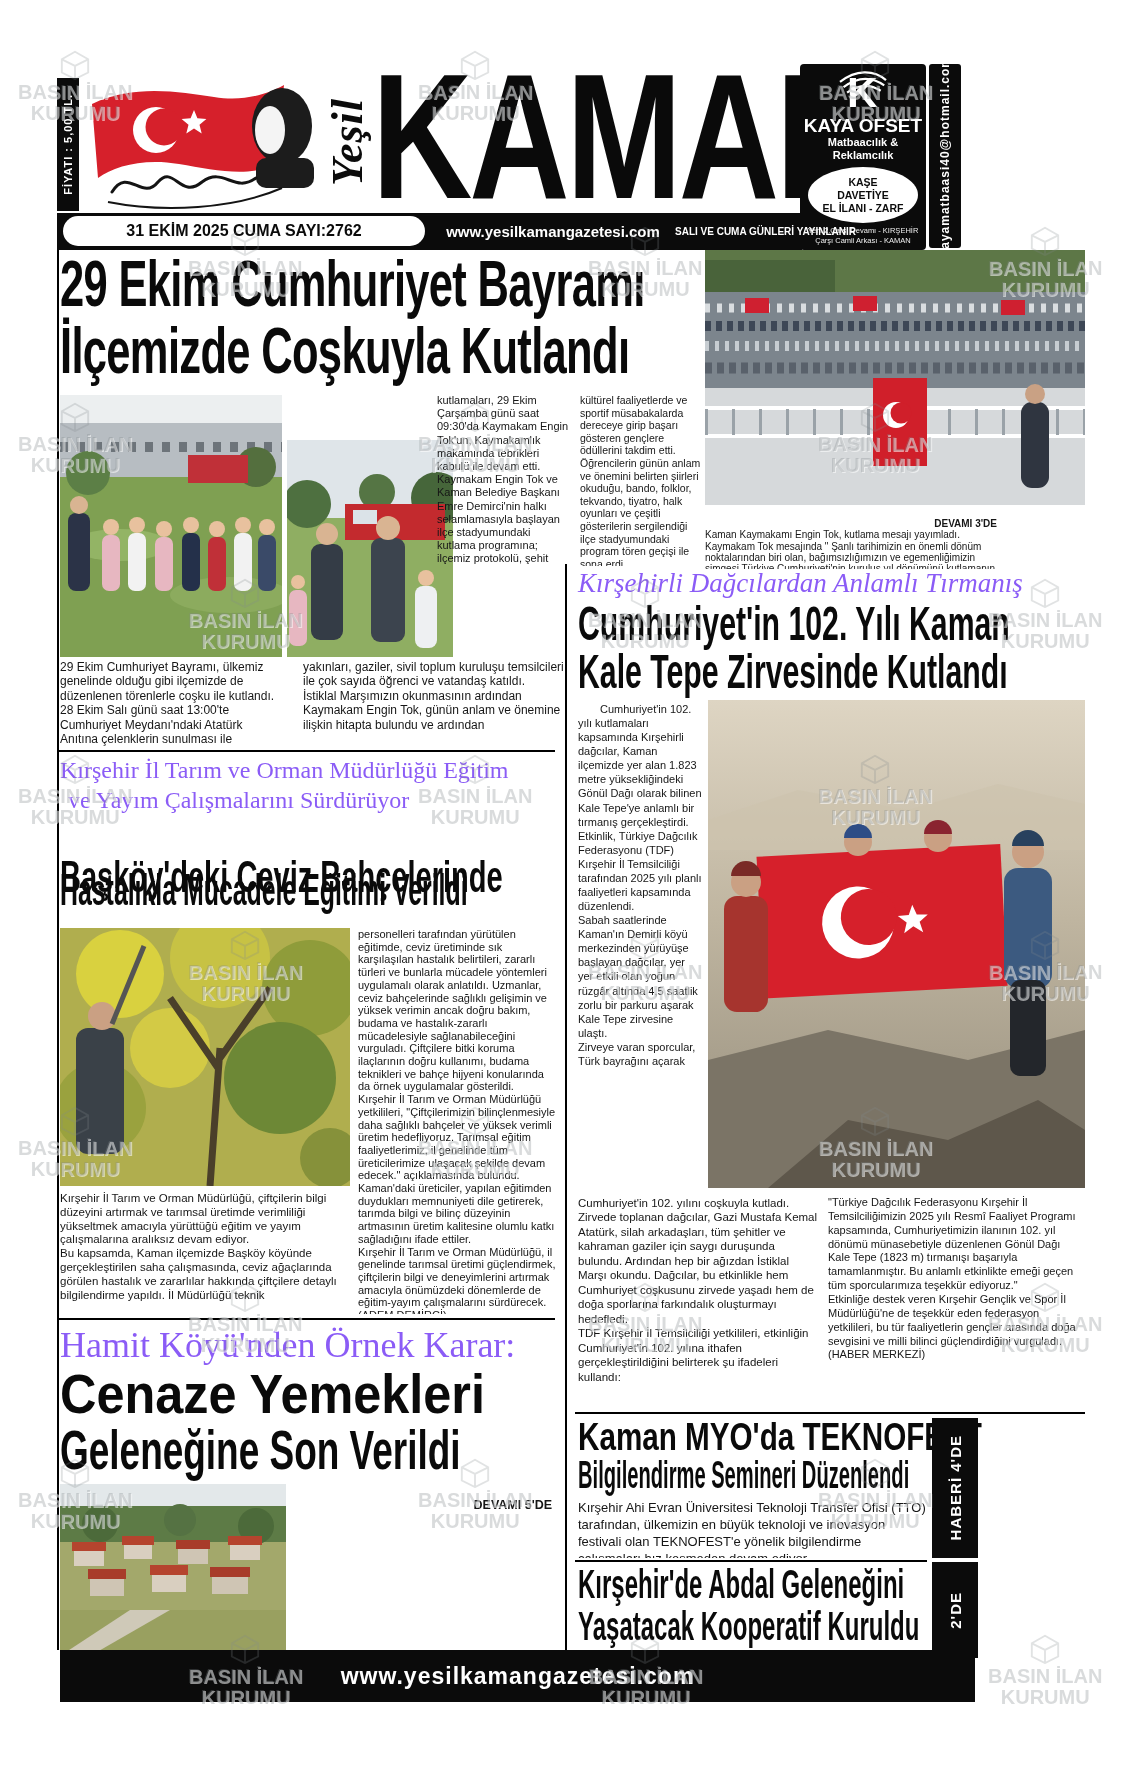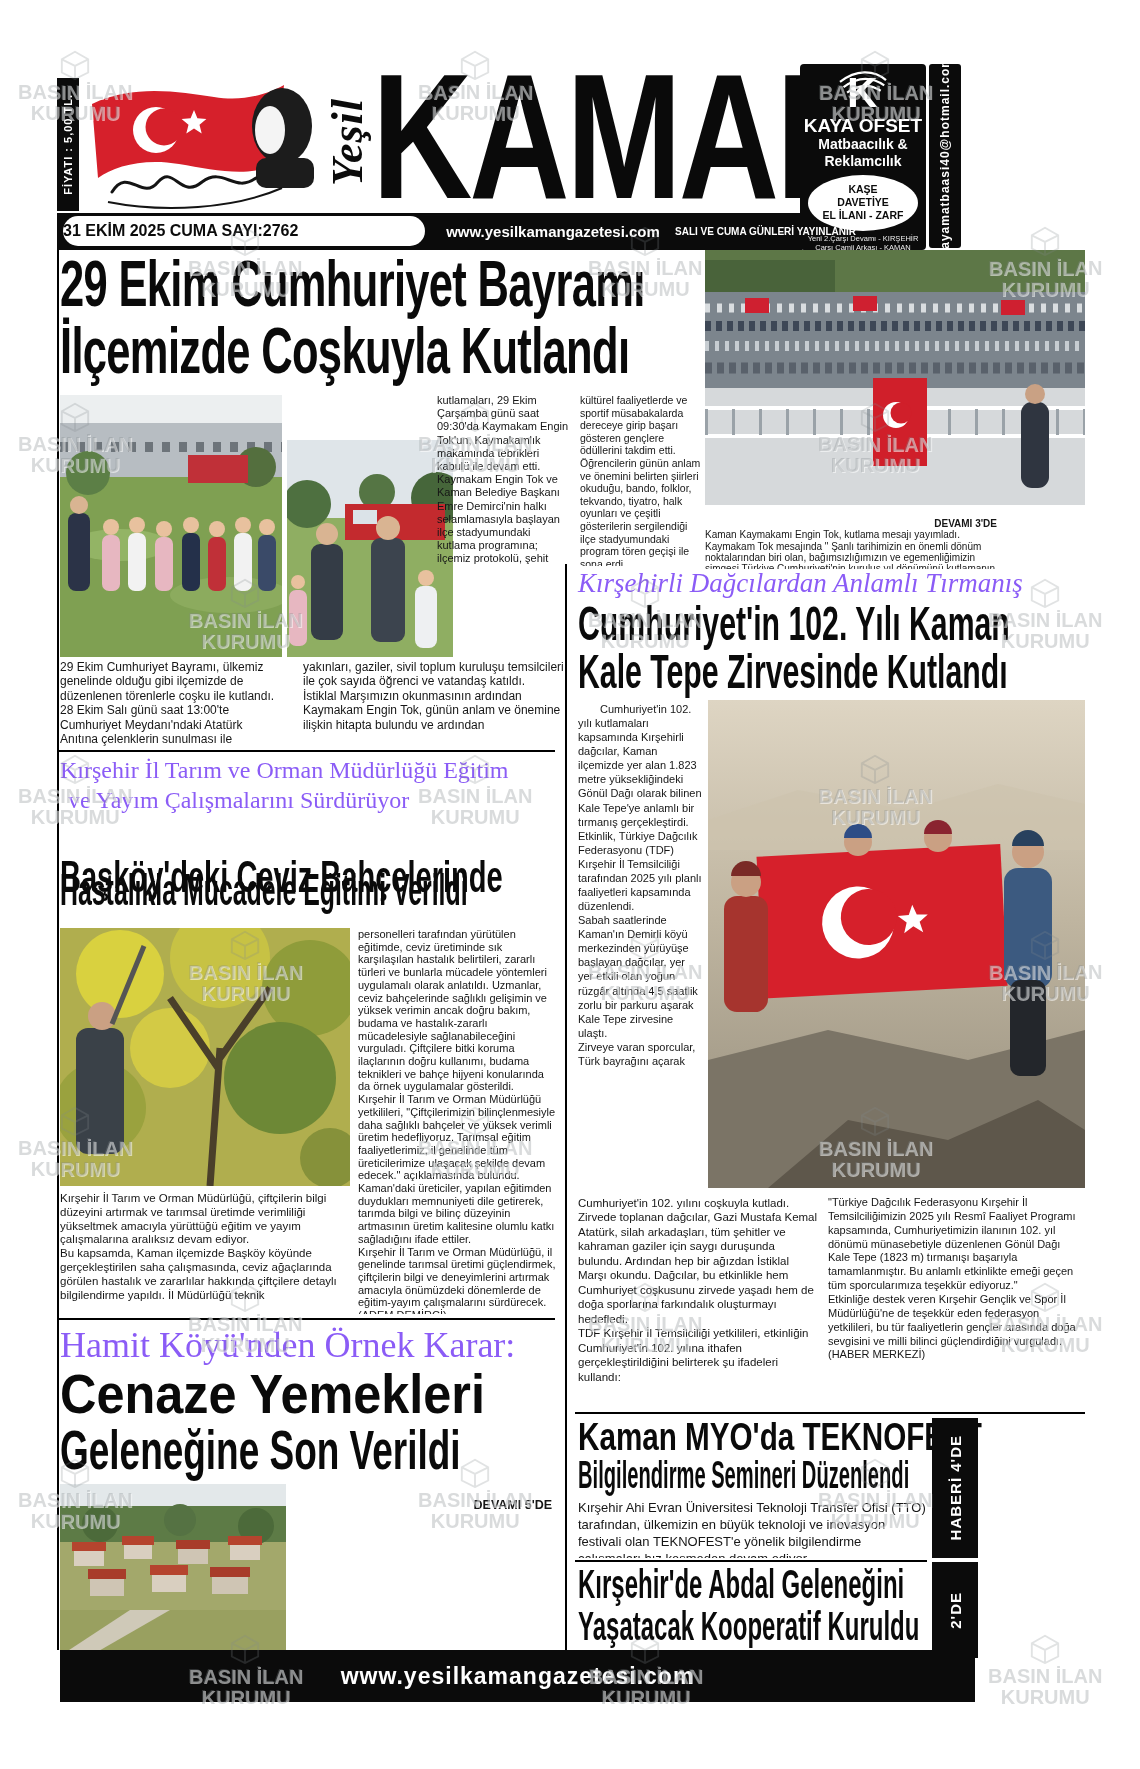--- a/index.html
+++ b/index.html
@@ -17,29 +17,29 @@
   .vr{position:absolute;background:#000;width:2px;}
   .ph{position:absolute;overflow:hidden;background:#d8d8d8;}
   .ph svg{display:block;width:100%;height:100%;}
   .blackbox{background:#0b0b0b;color:#fff;}
   .vtext{writing-mode:vertical-rl;transform:rotate(180deg);font-weight:bold;color:#fff;
          letter-spacing:1px;}
   .vflex{display:flex;align-items:center;justify-content:center;}
   
   #adbox{background:#0b0b0b;border-radius:4px;text-align:center;color:#fff;}
   #adbox .nm{font-weight:bold;font-size:19px;letter-spacing:0;line-height:1.05;}
-  #adbox .sub{font-weight:bold;font-size:14px;line-height:1.2;}
+  #adbox .sub{font-weight:bold;font-size:11px;line-height:1.2;}
   #adbox .oval{background:#fff;color:#0b0b0b;border-radius:50%;width:110px;height:56px;
        margin:5px auto 3px auto;display:flex;flex-direction:column;justify-content:center;
        font-weight:bold;font-size:10.5px;line-height:1.25;}
   #adbox .addr{font-size:7.5px;line-height:1.3;color:#eee;}
   
   #datebar{background:#0b0b0b;}
   #datebox{background:#fff;border-radius:15px;color:#0b0b0b;font-weight:bold;font-size:16px;
-       text-align:left;line-height:30px;}
+       text-align:center;line-height:30px;}
   #siteline{color:#fff;font-weight:bold;font-size:15px;text-align:center;line-height:37px;}
   #schedline{color:#fff;font-weight:bold;font-size:10px;text-align:center;line-height:37px;
        white-space:nowrap;}
   
   #wm{position:absolute;inset:0;pointer-events:none;z-index:40;}
   .wm{position:absolute;color:rgba(130,135,140,.30);font-weight:bold;font-size:20px;
       line-height:1.05;text-align:center;text-shadow:1px 1px 0 rgba(255,255,255,.55);}
   .wm svg{display:block;margin:0 auto 2px auto;opacity:.8;}
   #footerbar{background:#0b0b0b;color:#fff;font-weight:bold;font-size:23px;text-align:center;
       letter-spacing:1px;}

